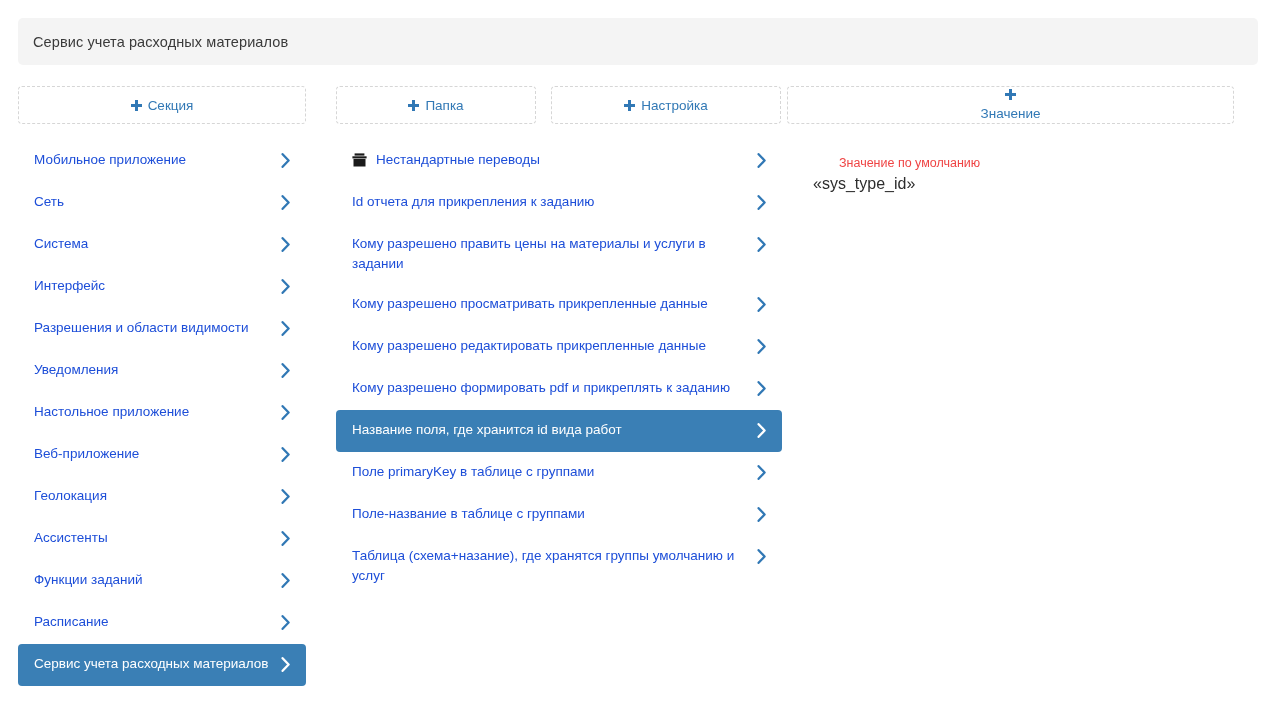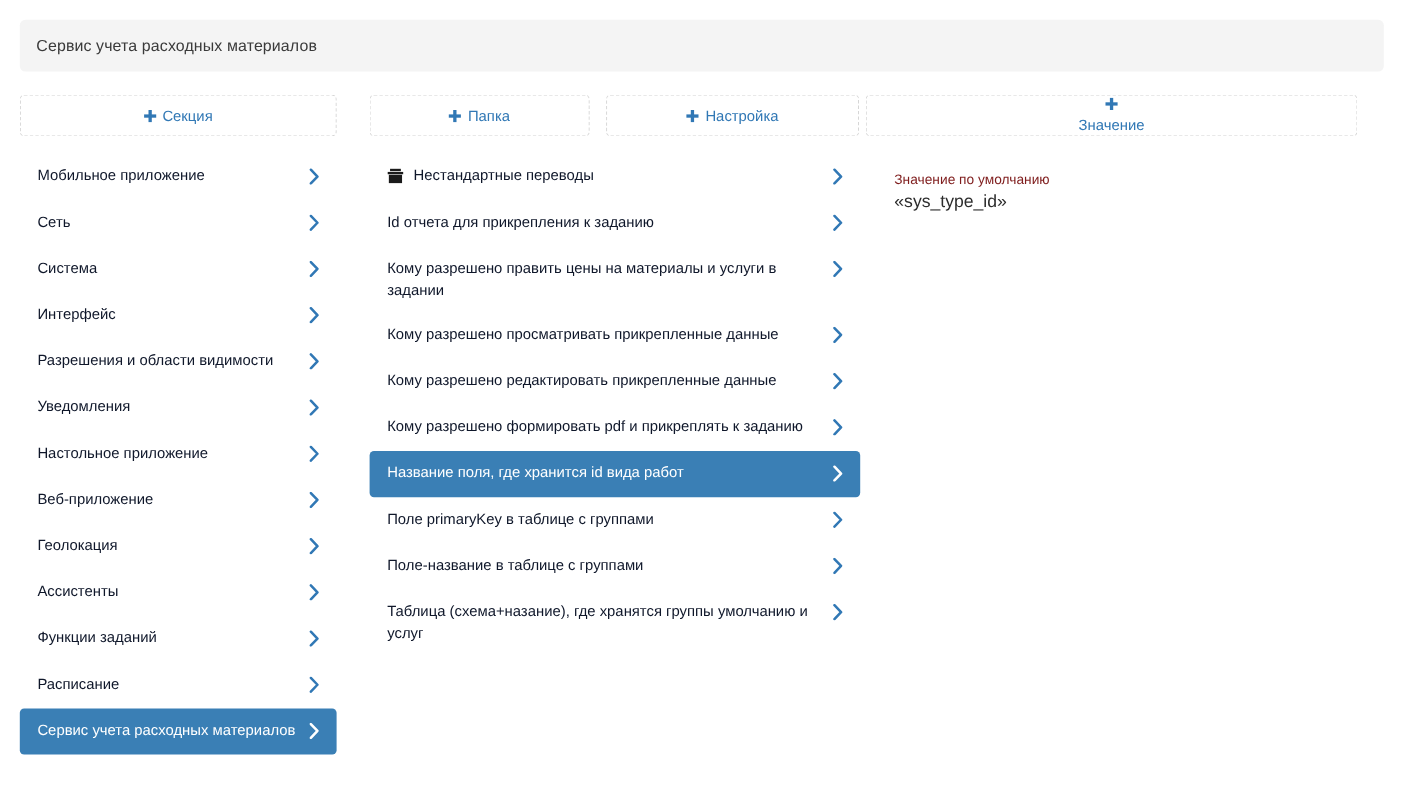--- a/index.html
+++ b/index.html
@@ -68,21 +68,21 @@
   #col-values   { left: 811px; top: 140px; width: 447px; }
 
   
   .row {
     position: relative;
     display: flex;
     align-items: flex-start;
     padding: 10px 14px 10px 16px;
     border-radius: 4px;
     cursor: pointer;
-    color: #0f172a;
+    color: #1d4ed8;
     font-size: 13.5px;
     line-height: 20px;
     min-height: 42px;
   }
   .row.selected { background: #3a7fb5; color: #ffffff; }
   .row-label { flex: 1 1 auto; padding-right: 10px; }
   .row-icon {
     flex: 0 0 auto;
     margin-right: 9px;
     display: inline-flex;
@@ -96,22 +96,23 @@
   }
   .chev svg { display: block; }
 
   
   .box-icon { display: block; }
 
   
   .value-block { padding: 14px 4px 0 2px; }
   .value-caption {
     font-size: 12.5px;
-    color: #7f1d1d;
+    color: #ef4444;
     line-height: 18px;
+    margin-left: 26px;
   }
   .value-main {
     font-size: 16px;
     color: #2d2d2d;
     line-height: 22px;
     margin-top: 1px;
   }
 </style>
 </head>
 <body>

